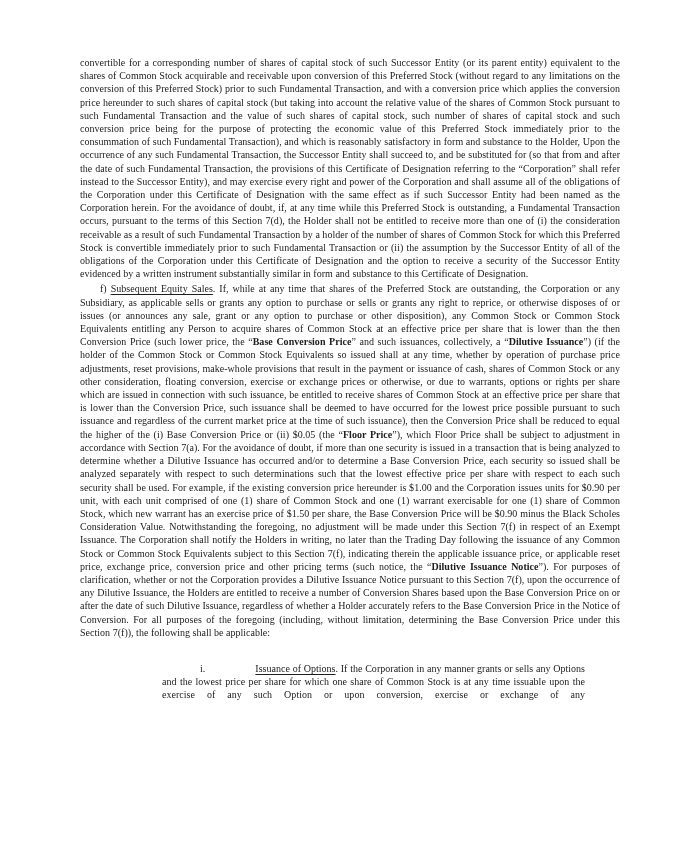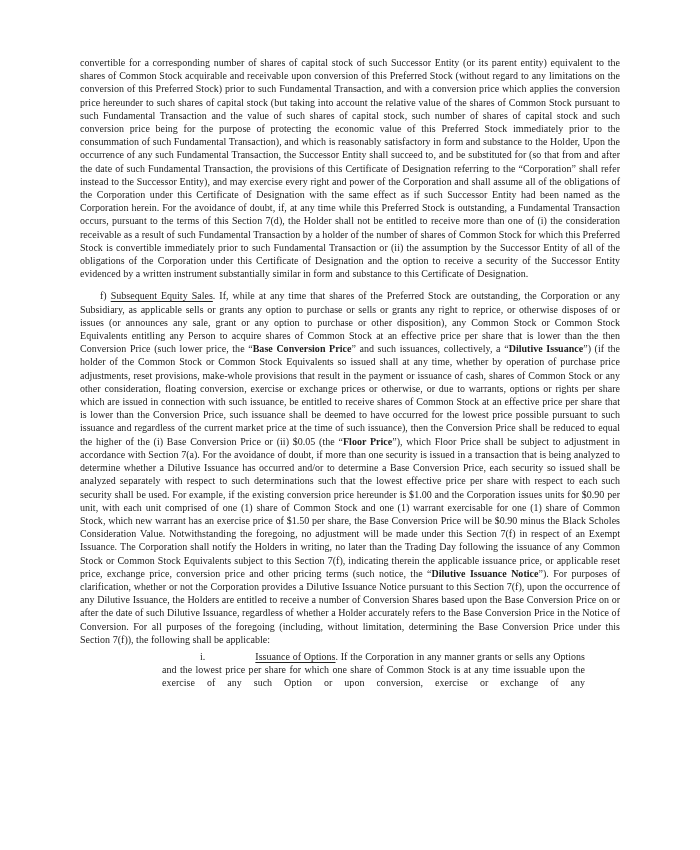--- a/index.html
+++ b/index.html
@@ -22,25 +22,25 @@
     color: #212121;
     background: #ffffff;
     filter: blur(0.24px) contrast(1.02);
     letter-spacing: 0.02px;
   }
   .para {
     margin: 0;
     text-align: justify;
   }
   .para.sub {
-    margin-top: 9px;
+    margin-top: 2px;
     text-indent: 20px;
   }
   .para.clause {
-    margin: 4px 35px 0 82px;
+    margin: 23px 35px 0 82px;
     text-indent: 38px;
     text-align-last: justify;
   }
   .tab {
     display: inline-block;
     width: 50px;
   }
   .u {
     text-decoration: underline;
     text-underline-offset: 1.5px;

